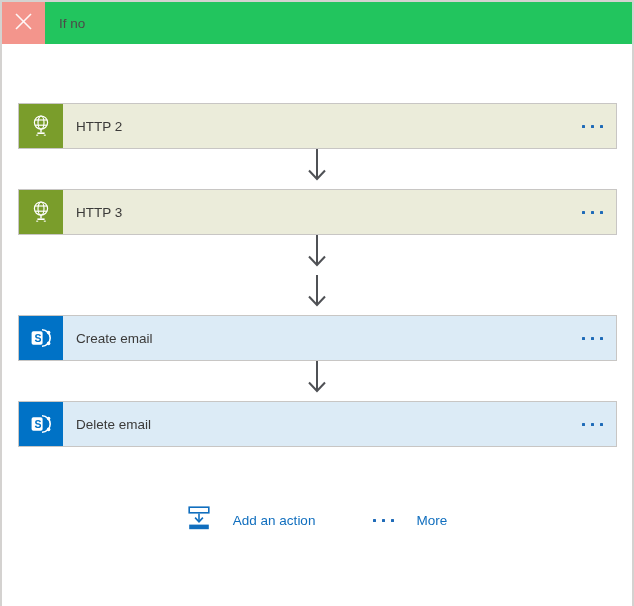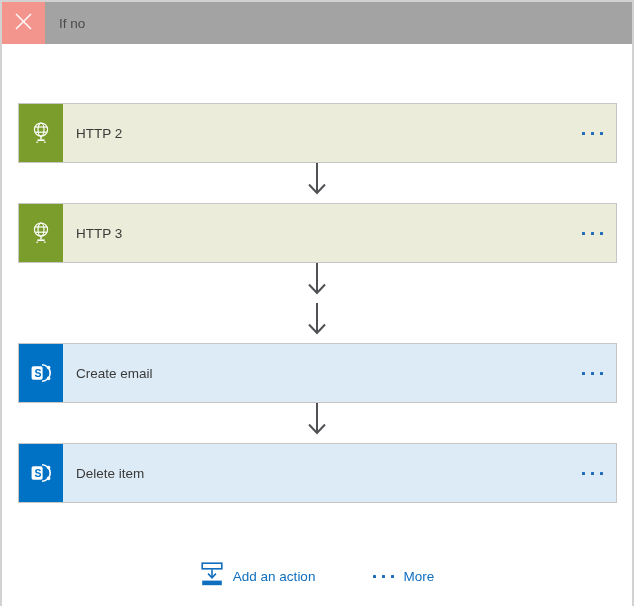--- a/index.html
+++ b/index.html
@@ -10,21 +10,21 @@
     border-left:2px solid #d4d2d0;
     border-top:2px solid #d4d2d0;
     border-right:2px solid #d4d2d0;
     overflow:hidden;
     position:relative;
   }
 
   
   .branch-header {
     height:42px;
-    background:#a3a3a3;
+    background:#22c55e;
     display:flex;
     align-items:stretch;
   }
   .branch-close {
     width:43px;
     background:#f3958c;
     border:none;
     display:flex;
     align-items:center;
     justify-content:center;
@@ -37,21 +37,21 @@
     padding-left:14px;
     font-size:13.5px;
     color:#4c4a48;
   }
 
   
   .flow { padding-top:59px; }
 
   .action-card {
     margin:0 15px 0 16px;
-    height:60px;
+    height:46px;
     display:flex;
     align-items:stretch;
     border:1px solid #c8c6c4;
     cursor:pointer;
   }
   .card-icon {
     width:44px;
     flex:0 0 auto;
     display:flex;
     align-items:center;
@@ -101,21 +101,21 @@
     display:flex;
     justify-content:center;
     align-items:center;
     gap:58px;
   }
   .footer-btn {
     border:none;
     background:transparent;
     display:flex;
     align-items:center;
-    gap:9px;
+    gap:22px;
     font-family:inherit;
     font-size:13.5px;
     color:#106ebe;
     cursor:pointer;
   }
   .more-dots { display:flex; gap:6px; align-items:center; }
 </style>
 </head>
 <body>
 
@@ -236,21 +236,21 @@
     <div class="card-icon icon-office">
       <svg width="26" height="26" viewBox="0 0 26 26">
         <path d="M14 4.8 A8.2 8.2 0 0 1 14 21.2" fill="none" stroke="#ffffff" stroke-width="1.6"></path>
         <circle cx="20.6" cy="7.6" r="1.8" fill="#ffffff"></circle>
         <circle cx="20.6" cy="18.4" r="1.8" fill="#ffffff"></circle>
         <rect x="3.6" y="6.2" width="11" height="13.6" rx="1.8" fill="#ffffff"></rect>
         <text x="6.6" y="16.9" font-family="Liberation Sans, sans-serif" font-size="10.5" font-weight="bold" fill="#0072c6">S</text>
       </svg>
     </div>
     <div class="card-body bg-office">
-      <span class="card-title">Delete item</span>
+      <span class="card-title">Delete email</span>
       <button class="card-menu">
           <i></i>
           <i></i>
           <i></i>
         </button>
     </div>
   </div>
 
   <div class="footer">
     <button class="footer-btn">

